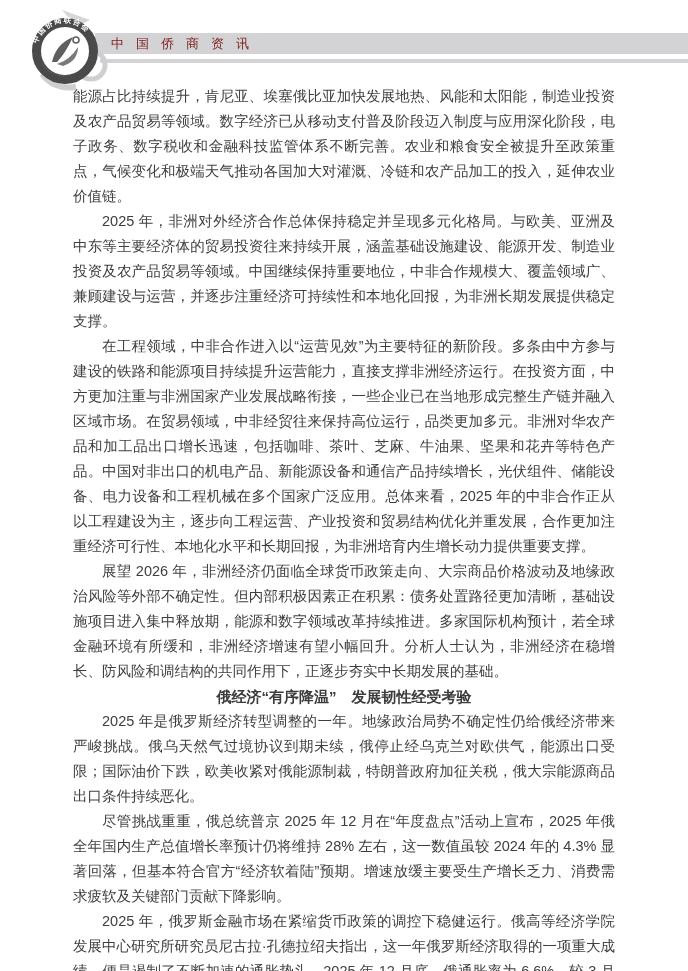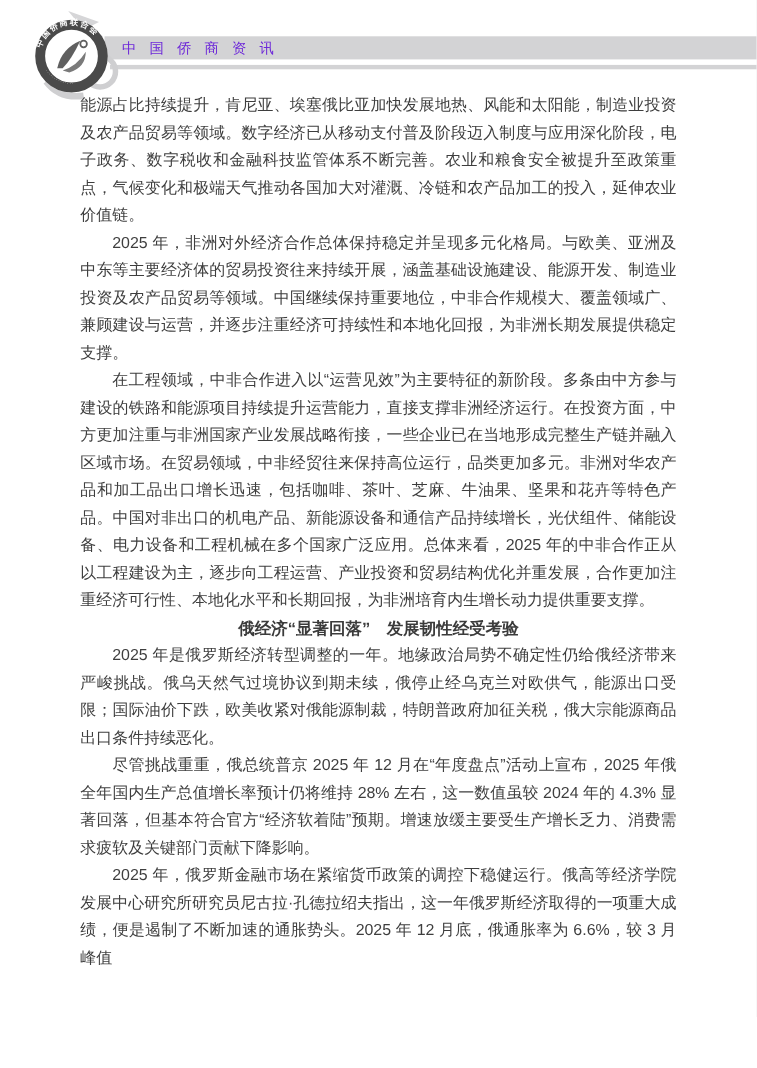--- a/index.html
+++ b/index.html
@@ -12,21 +12,21 @@
     font-family:"Liberation Sans","DejaVu Sans",sans-serif;
   }
   
   .masthead-bar{
     position:absolute;top:33px;left:95px;right:0;height:21px;
     background:#d3d3d5;
     display:flex;align-items:center;
     padding-left:16px;
   }
   .masthead-title{
-    font-size:13px;color:#6d28d9;
+    font-size:13px;color:#7f1d1d;
     letter-spacing:12px;white-space:nowrap;font-family:Liberation Mono, monospace;
   }
   .masthead-rule{
     position:absolute;top:59px;left:100px;right:0;height:4px;
     background:#d3d3d5;
   }
   .logo{
     position:absolute;top:8px;left:26px;width:90px;height:92px;
   }
   
@@ -97,22 +97,23 @@
           <circle cx="50" cy="32" r="3" fill="none" stroke="#5f5f5f" stroke-width="1.6"></circle>
         </g>
       </svg>
     </div>
   </header>
 
   <main class="article">
     <p class="para no-indent">能源占比持续提升，肯尼亚、埃塞俄比亚加快发展地热、风能和太阳能，制造业投资及农产品贸易等领域。数字经济已从移动支付普及阶段迈入制度与应用深化阶段，电子政务、数字税收和金融科技监管体系不断完善。农业和粮食安全被提升至政策重点，气候变化和极端天气推动各国加大对灌溉、冷链和农产品加工的投入，延伸农业价值链。</p>
     <p class="para">2025 年，非洲对外经济合作总体保持稳定并呈现多元化格局。与欧美、亚洲及中东等主要经济体的贸易投资往来持续开展，涵盖基础设施建设、能源开发、制造业投资及农产品贸易等领域。中国继续保持重要地位，中非合作规模大、覆盖领域广、兼顾建设与运营，并逐步注重经济可持续性和本地化回报，为非洲长期发展提供稳定支撑。</p>
     <p class="para">在工程领域，中非合作进入以“运营见效”为主要特征的新阶段。多条由中方参与建设的铁路和能源项目持续提升运营能力，直接支撑非洲经济运行。在投资方面，中方更加注重与非洲国家产业发展战略衔接，一些企业已在当地形成完整生产链并融入区域市场。在贸易领域，中非经贸往来保持高位运行，品类更加多元。非洲对华农产品和加工品出口增长迅速，包括咖啡、茶叶、芝麻、牛油果、坚果和花卉等特色产品。中国对非出口的机电产品、新能源设备和通信产品持续增长，光伏组件、储能设备、电力设备和工程机械在多个国家广泛应用。总体来看，2025 年的中非合作正从以工程建设为主，逐步向工程运营、产业投资和贸易结构优化并重发展，合作更加注重经济可行性、本地化水平和长期回报，为非洲培育内生增长动力提供重要支撑。</p>
+    <p class="para">展望 2026 年，非洲经济仍面临全球货币政策走向、大宗商品价格波动及地缘政治风险等外部不确定性。但内部积极因素正在积累：债务处置路径更加清晰，基础设施项目进入集中释放期，能源和数字领域改革持续推进。多家国际机构预计，若全球金融环境有所缓和，非洲经济增速有望小幅回升。分析人士认为，非洲经济在稳增长、防风险和调结构的共同作用下，正逐步夯实中长期发展的基础。</p>
 
-    <h2 class="section-heading">俄经济“显著回落”　发展韧性经受考验</h2>
+    <h2 class="section-heading">俄经济“有序降温”　发展韧性经受考验</h2>
 
     <p class="para">2025 年是俄罗斯经济转型调整的一年。地缘政治局势不确定性仍给俄经济带来严峻挑战。俄乌天然气过境协议到期未续，俄停止经乌克兰对欧供气，能源出口受限；国际油价下跌，欧美收紧对俄能源制裁，特朗普政府加征关税，俄大宗能源商品出口条件持续恶化。</p>
     <p class="para">尽管挑战重重，俄总统普京 2025 年 12 月在“年度盘点”活动上宣布，2025 年俄全年国内生产总值增长率预计仍将维持 28% 左右，这一数值虽较 2024 年的 4.3% 显著回落，但基本符合官方“经济软着陆”预期。增速放缓主要受生产增长乏力、消费需求疲软及关键部门贡献下降影响。</p>
     <p class="para">2025 年，俄罗斯金融市场在紧缩货币政策的调控下稳健运行。俄高等经济学院发展中心研究所研究员尼古拉·孔德拉绍夫指出，这一年俄罗斯经济取得的一项重大成绩，便是遏制了不断加速的通胀势头。2025 年 12 月底，俄通胀率为 6.6%，较 3 月峰值</p>
   </main>
 
 
 </div>
 
 </body></html>

